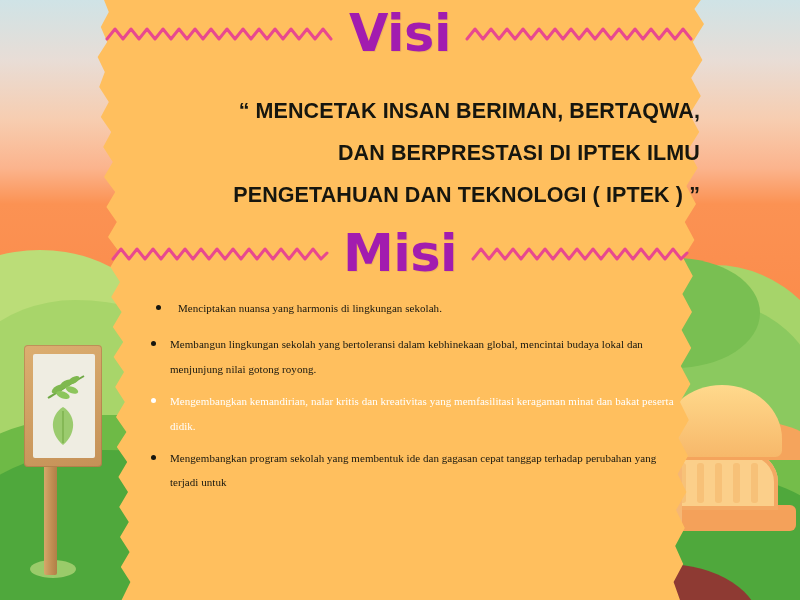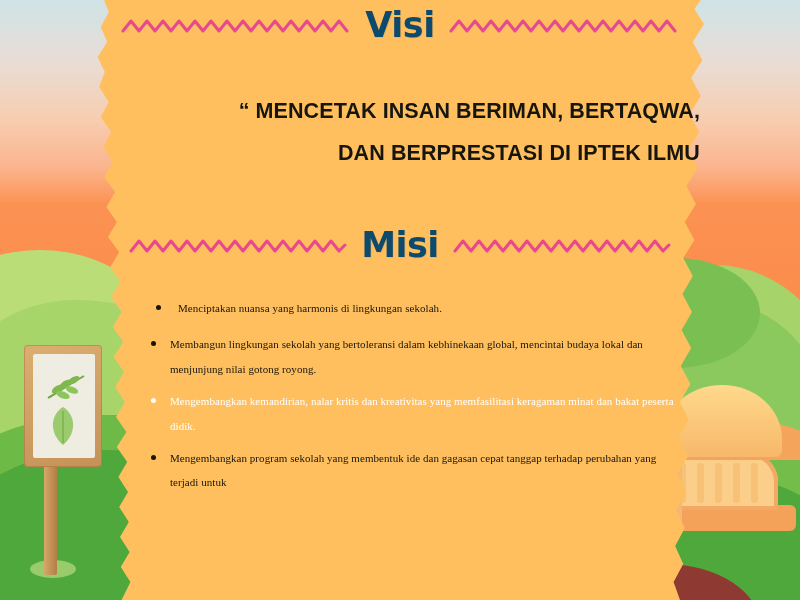--- a/index.html
+++ b/index.html
@@ -242,24 +242,24 @@
   }
 
   .heading-row {
     display: flex;
     align-items: center;
     justify-content: center;
     gap: 14px;
   }
 
   .heading-title {
-    color: #0c4a6e;
+    color: #a21caf;
     font-family: "DejaVu Sans", sans-serif;
     font-weight: 700;
-    font-size: 35px;
+    font-size: 51px;
     letter-spacing: -0.5px;
     line-height: 1;
     text-shadow: 1px 1px 0 rgba(0,0,0,0.06);
   }
 
   .zig {
     display: block;
     flex: 0 0 auto;
   }
 
@@ -401,20 +401,21 @@
                    L82 18 L90 8 L98 18 L106 8 L114 18 L122 8 L130 18 L138 8 L146 18
                    L154 8 L162 18 L170 8 L178 18 L186 8 L194 18 L202 8 L210 18
                    L218 8 L226 18" stroke="#E8488F" stroke-width="3" fill="none" stroke-linecap="round" stroke-linejoin="round"></path>
         </svg>
       </div>
     </div>
 
     <div class="visi-text">
       <span class="ln">“ MENCETAK INSAN BERIMAN, BERTAQWA,</span>
       <span class="ln">DAN BERPRESTASI DI IPTEK ILMU</span>
+      <span class="ln">PENGETAHUAN DAN TEKNOLOGI ( IPTEK )  ”</span>
     </div>
 
     <div class="misi-row">
       <div class="heading-row">
         <svg class="zig" width="218" height="26" viewBox="0 0 218 26">
           <path d="M2 18 L10 8 L18 18 L26 8 L34 18 L42 8 L50 18 L58 8 L66 18 L74 8
                    L82 18 L90 8 L98 18 L106 8 L114 18 L122 8 L130 18 L138 8 L146 18
                    L154 8 L162 18 L170 8 L178 18 L186 8 L194 18 L202 8 L210 18 L216 12" stroke="#E8488F" stroke-width="3" fill="none" stroke-linecap="round" stroke-linejoin="round"></path>
         </svg>
         <div class="heading-title">Misi</div>

